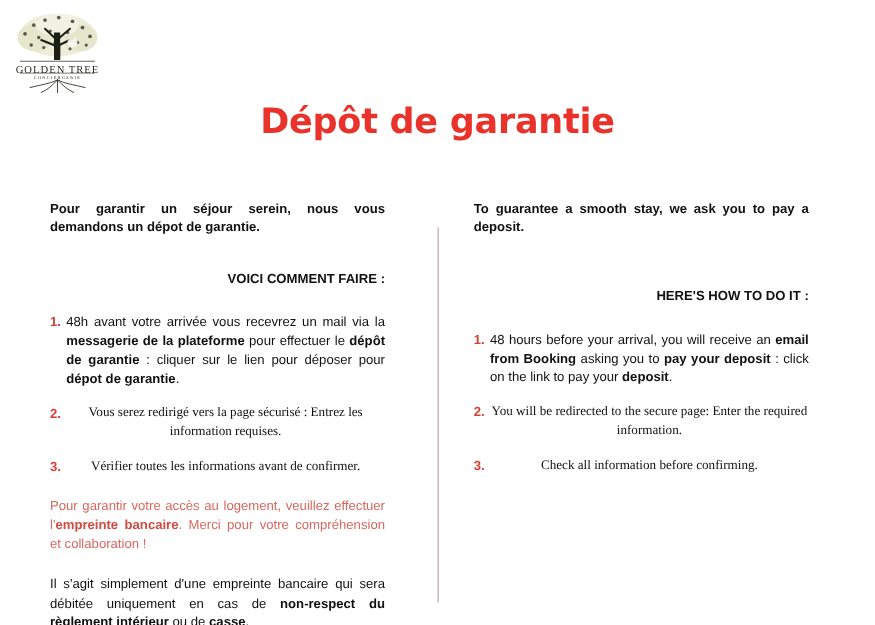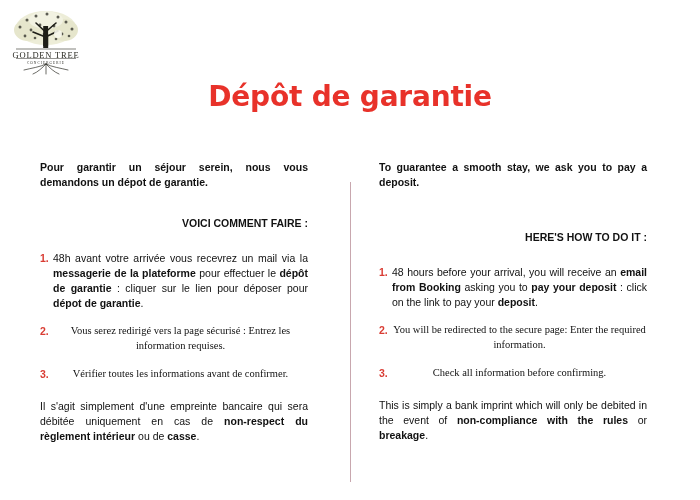--- a/index.html
+++ b/index.html
@@ -222,37 +222,37 @@
           </div>
           <div class="step">
             <div class="step-num">2.</div>
             <div class="step-body nojust"><span>Vous serez redirigé vers la page sécurisé : Entrez les information requises.</span></div>
           </div>
           <div class="step">
             <div class="step-num">3.</div>
             <div class="step-body nojust"><span>Vérifier toutes les informations avant de confirmer.</span></div>
           </div>
         </div>
+      <p class="accent-para"><span>Pour garantir votre accès au logement, veuillez effectuer l'</span><b>empreinte bancaire</b><span>. Merci pour votre compréhension et collaboration !</span></p>
       <p class="final-para"><span>Il s'agit simplement d'une empreinte bancaire qui sera débitée uniquement en cas de </span><b>non-respect du règlement intérieur</b><span> ou de </span><b>casse</b><span>.</span></p>
     </div>
 
     <div class="col col-right">
       <p class="intro">To guarantee a smooth stay, we ask you to pay a deposit.</p>
       <p class="howto right">HERE'S HOW TO DO IT :</p>
       <div class="steps">
           <div class="step">
             <div class="step-num">1.</div>
             <div class="step-body"><span>48 hours before your arrival, you will receive an </span><b>email from Booking</b><span> asking you to </span><b>pay your deposit</b><span> : click on the link to pay your </span><b>deposit</b><span>.</span></div>
           </div>
           <div class="step">
             <div class="step-num">2.</div>
             <div class="step-body nojust"><span>You will be redirected to the secure  page: Enter the required information.</span></div>
           </div>
           <div class="step">
             <div class="step-num">3.</div>
             <div class="step-body nojust"><span>Check all information before confirming.</span></div>
           </div>
         </div>
-      <p class="final-para"><span>This is simply a bank imprint which will only be debited in the event of </span><b>non-compliance with the rules</b><span> or </span><b>breakage</b><span>.</span></p>
     </div>
 
   </div>
 </div>
 
 </body></html>

